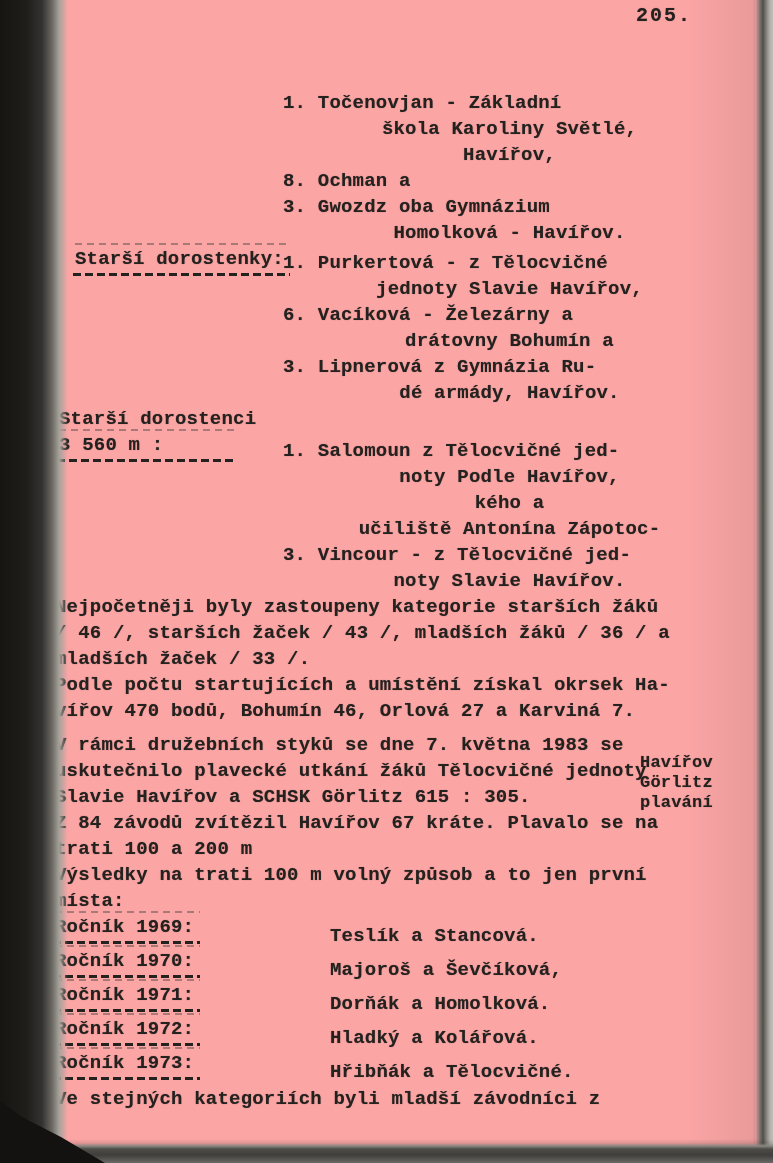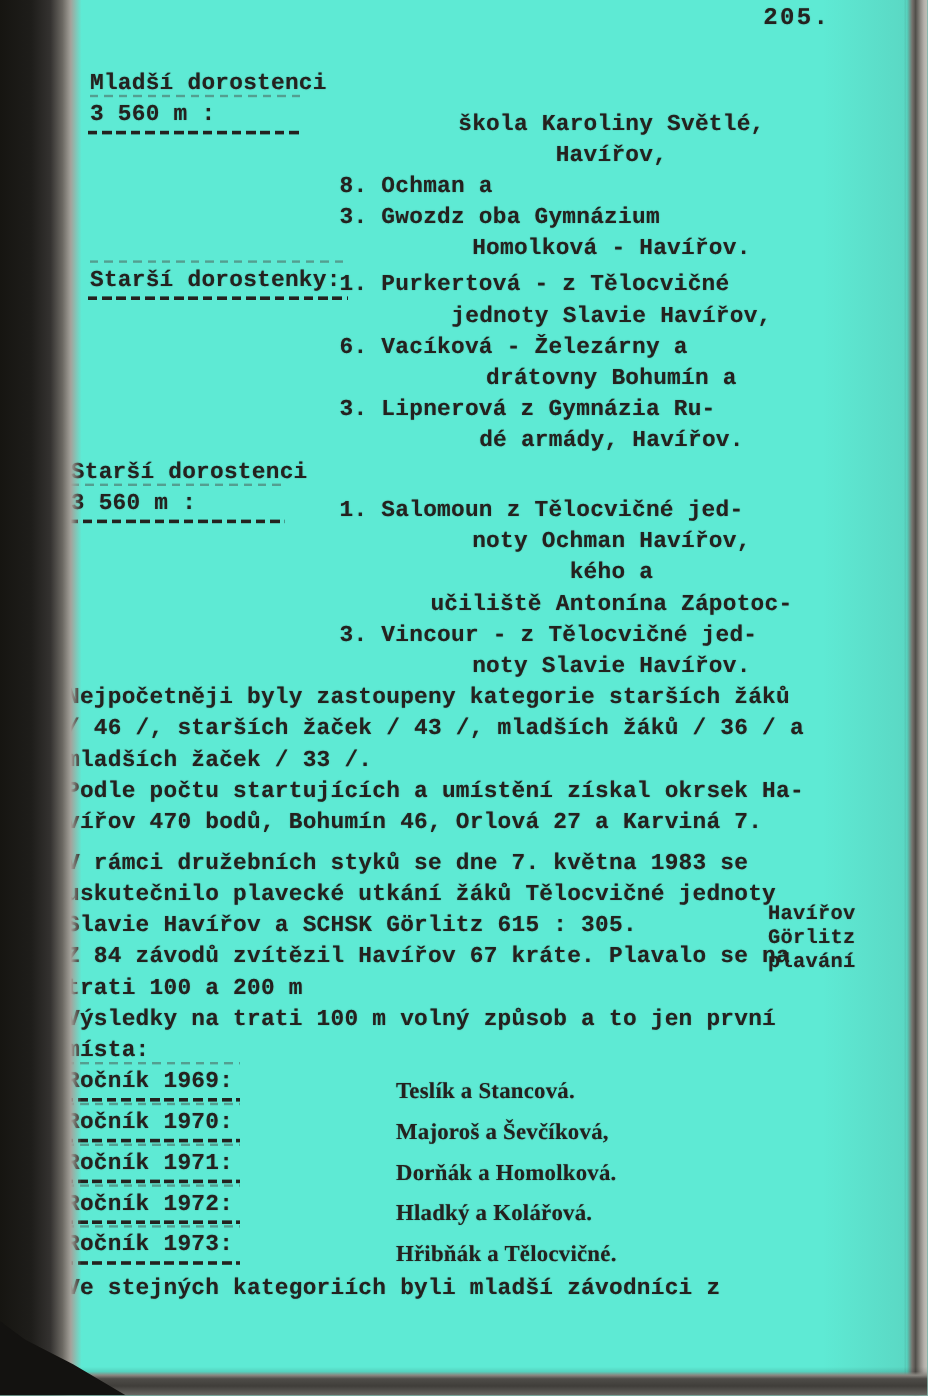--- a/index.html
+++ b/index.html
@@ -1,20 +1,20 @@
 <!DOCTYPE html>
 <html><head>
 <meta charset="utf-8">
 <style>
   html,body { margin:0; padding:0; background:#8a8781; }
   .page {
     position: relative;
     width: 773px;
     height: 1163px;
-    background: #5eead4;
+    background: #fca5a5;
     overflow: hidden;
     font-family: "Liberation Mono", "DejaVu Sans Mono", monospace;
     font-weight: 700;
     font-size: 19px;
     color: #24221f;
     text-shadow: 0 0 1px rgba(25,22,18,0.45);
     letter-spacing: 0.2px;
   }
   
   .edge-left {
@@ -64,21 +64,21 @@
   }
   .u::before {
     content:""; position:absolute; left:0; right:-6px; top:-3px; height:2px;
     background: repeating-linear-gradient(90deg, rgba(70,67,62,0.45) 0 7px, transparent 7px 12px);
   }
   .u.ext::after, .u.ext::before { right:-74px; }
   .para { margin:0; }
   .gap { margin-top:8px; }
   .rrow { position:relative; height:34px; }
   .rlabel { position:absolute; left:0; top:0; }
-  .rnames { position:absolute; left:275px; top:9px; white-space:pre;font-family:Liberation Serif, serif; }
+  .rnames { position:absolute; left:275px; top:9px; white-space:pre; }
   .closing { margin-top:2px; }
   .margin-note { position:absolute; left:640px; top:753px; font-size:17px; z-index:2; }
   .margin-note .ln { line-height:20px; }
 </style>
 </head>
 <body>
 
 <div class="page">
 
   <div class="edge-left"></div>
@@ -91,25 +91,22 @@
 
   <div class="margin-note">
     <div class="ln">Havířov</div>
     <div class="ln">Görlitz</div>
     <div class="ln">plavání</div>
   </div>
 
   <div class="content">
 
     <section class="sec sec-a">
-      <div class="sec-head">
-        <div class="ln">Mladší dorostenci</div>
-        <div class="ln"><span class="u ext">3 560 m :</span></div>
-      </div>
       <div class="sec-list">
+        <div class="ln">1. Točenovjan - Základní</div>
         <div class="ln cont">škola Karoliny Světlé,</div>
         <div class="ln cont">Havířov,</div>
         <div class="ln">8. Ochman a</div>
         <div class="ln">3. Gwozdz oba Gymnázium</div>
         <div class="ln cont">Homolková - Havířov.</div>
       </div>
     </section>
 
     <section class="sec sec-b">
       <div class="sec-head">
@@ -125,21 +122,21 @@
       </div>
     </section>
 
     <section class="sec sec-c">
       <div class="sec-head">
         <div class="ln">Starší dorostenci</div>
         <div class="ln"><span class="u ext">3 560 m :</span></div>
       </div>
       <div class="sec-list">
         <div class="ln">1. Salomoun z Tělocvičné jed-</div>
-        <div class="ln cont">noty Ochman Havířov,</div>
+        <div class="ln cont">noty Podle Havířov,</div>
         <div class="ln cont">kého a</div>
         <div class="ln cont">učiliště Antonína Zápotoc-</div>
         <div class="ln">3. Vincour - z Tělocvičné jed-</div>
         <div class="ln cont">noty Slavie Havířov.</div>
       </div>
     </section>
 
     <div class="para">
       <div class="ln">Nejpočetněji byly zastoupeny kategorie starších žáků</div>
       <div class="ln">/ 46 /, starších žaček / 43 /, mladších žáků / 36 / a</div>

